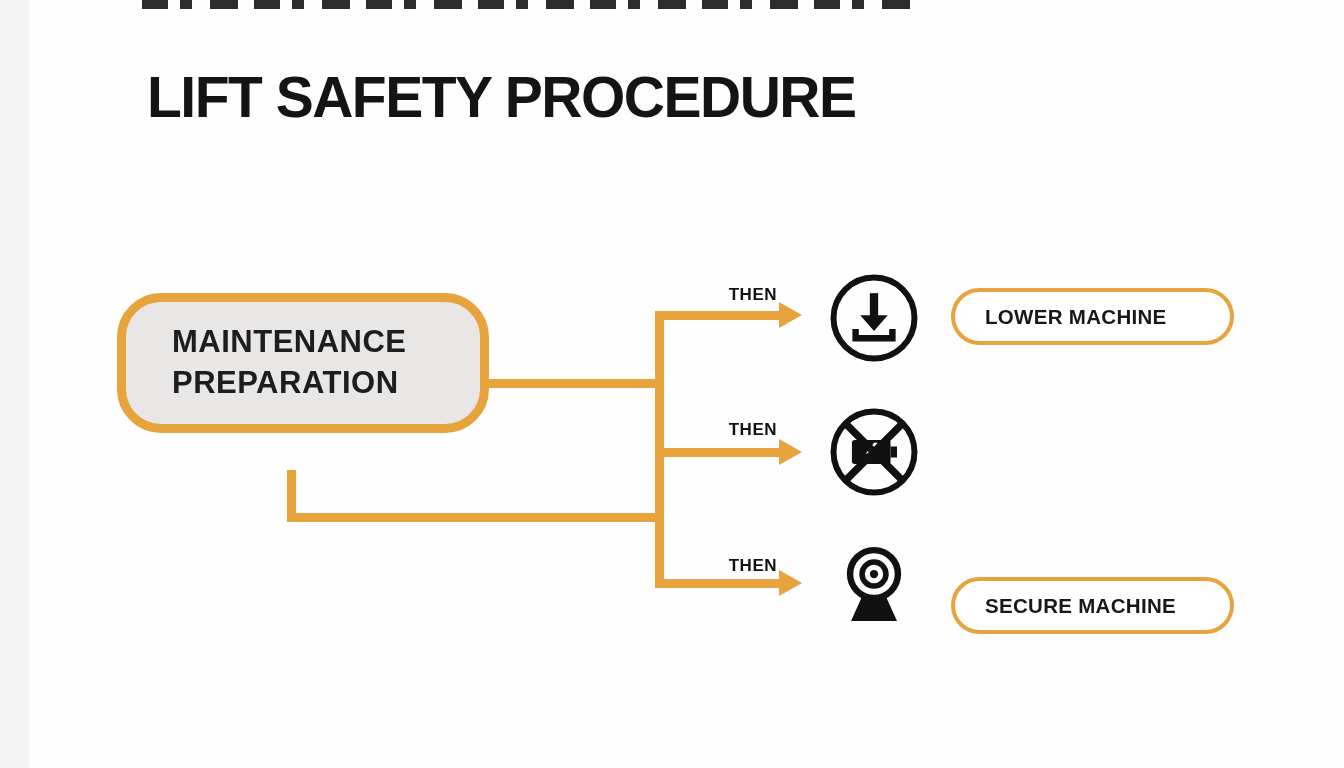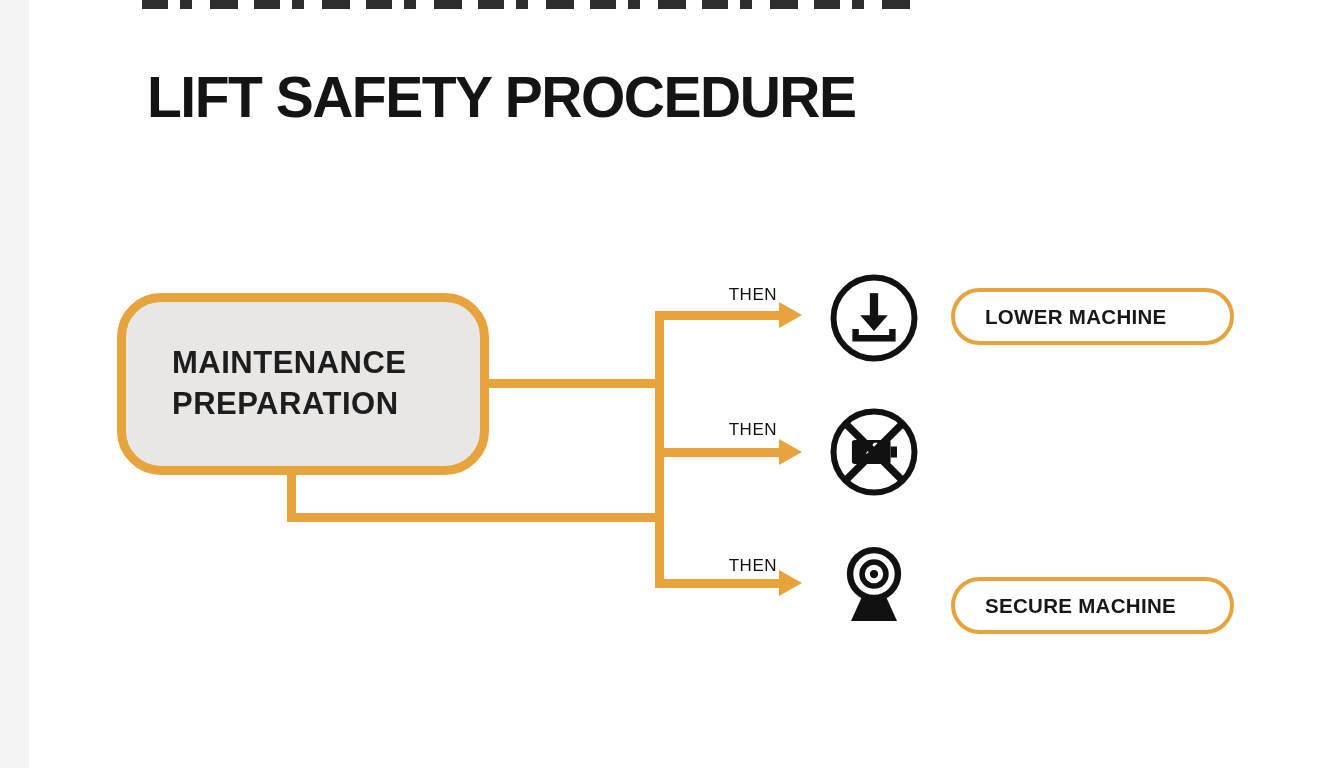--- a/index.html
+++ b/index.html
@@ -22,37 +22,37 @@
       #161616 38px 50px, transparent 50px 68px,
       #161616 68px 96px, transparent 96px 112px);
     opacity:.9;
   }
   .title{
     position:absolute;left:118px;top:64px;
     font-size:57px;font-weight:bold;letter-spacing:-1.5px;color:#141414;
     white-space:nowrap;
   }
   .main-box{
-    position:absolute;left:88px;top:293px;width:372px;height:182px;
+    position:absolute;left:88px;top:293px;width:372px;height:140px;
     border:9px solid var(--accent);border-radius:44px;background:var(--box_fill);
     display:flex;align-items:center;
   }
   .main-box-label{
     padding-left:46px;padding-right:20px;
     font-size:31px;font-weight:bold;line-height:1.32;letter-spacing:.5px;color:#1d1d1d;
   }
   .line{position:absolute;background:var(--accent);}
   .arrow{
     position:absolute;width:0;height:0;
     border-top:13px solid transparent;border-bottom:13px solid transparent;
     border-left:23px solid var(--accent);
   }
   .then-label{
     position:absolute;left:664px;width:84px;text-align:right;
-    font-size:17px;font-weight:normal;letter-spacing:.5px;color:#111;
+    font-size:17px;font-weight:bold;letter-spacing:.5px;color:#111;
   }
   .icon{position:absolute;left:799px;width:92px;height:92px;}
   .icon svg{width:100%;height:100%;display:block;}
   .pill{
     position:absolute;left:922px;width:283px;height:57px;
     border:4px solid var(--accent);border-radius:29px;background:#fff;
     display:flex;align-items:center;padding-left:30px;
   }
   .pill-label{
     font-size:20.5px;font-weight:bold;letter-spacing:.3px;color:#181818;white-space:nowrap;

